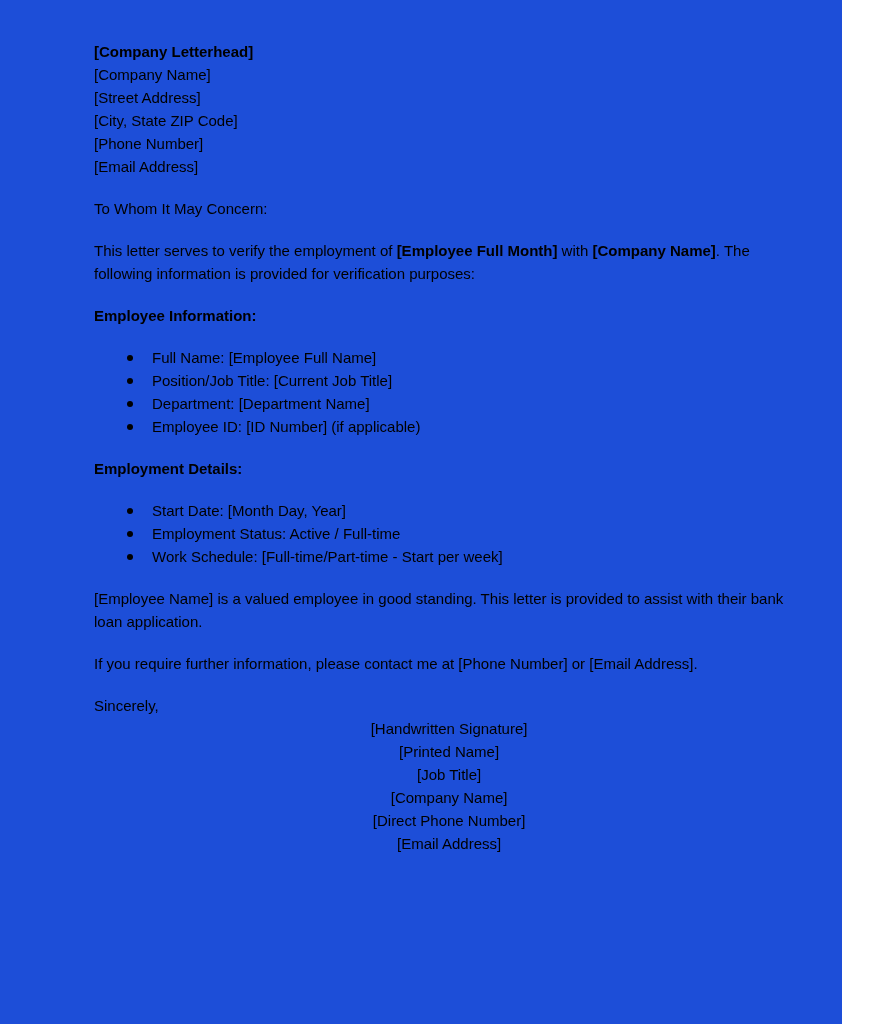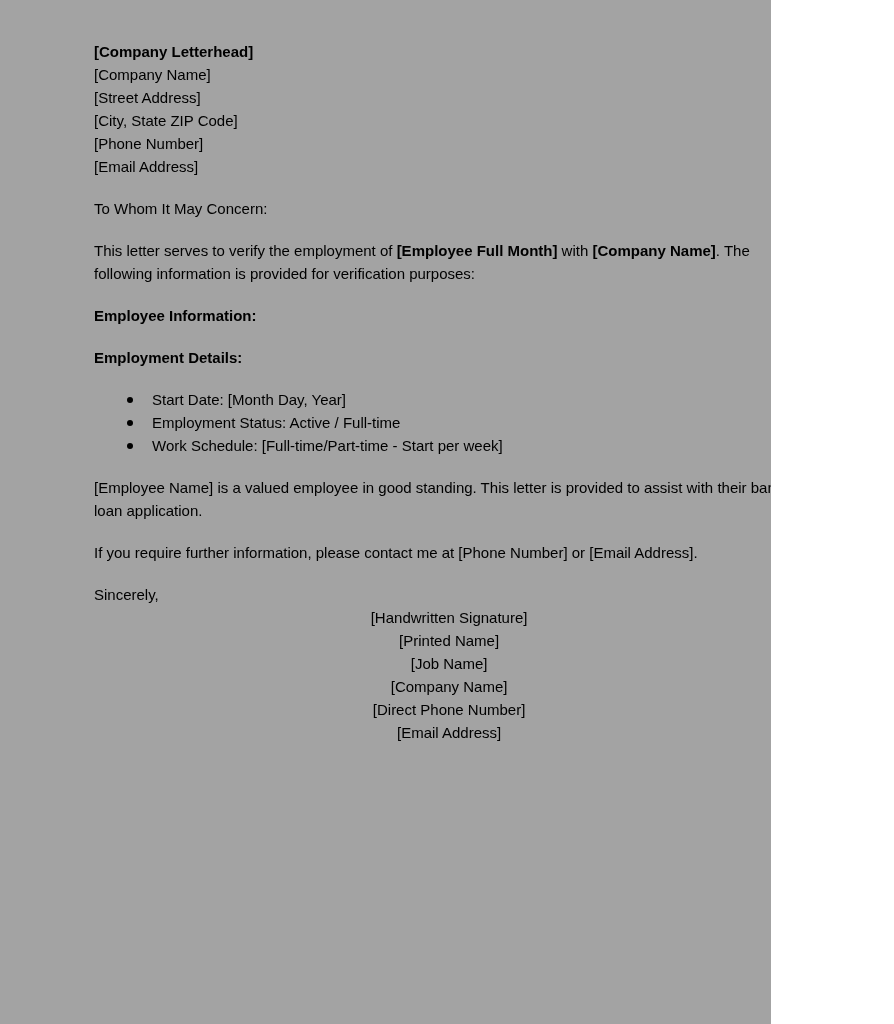--- a/index.html
+++ b/index.html
@@ -1,20 +1,20 @@
 <!DOCTYPE html>
 <html><head>
 <meta charset="utf-8">
 <style>
   html, body { margin: 0; padding: 0; background: #ffffff; }
   .page {
     position: relative;
-    width: 771px;
+    width: 842px;
     height: 1024px;
-    background: #a3a3a3;
+    background: #1d4ed8;
     color: #000000;
     font-family: "Liberation Sans", "DejaVu Sans", sans-serif;
     font-size: 15px;
     line-height: 23px;
     overflow: hidden;
   }
   .content {
     position: absolute;
     top: 40px;
     left: 94px;
@@ -60,37 +60,43 @@
       <div class="line">[Email Address]</div>
     </div>
 
 
     <div class="para">To Whom It May Concern:</div>
 
     <div class="para"><span>This letter serves to verify the employment of </span><span class="bold">[Employee Full Month]</span><span> with </span><span class="bold">[Company Name]</span><span>. The following information is provided for verification purposes:</span></div>
 
     <div class="para bold">Employee Information:</div>
 
+    <ul class="list">
+      <li>Full Name: [Employee Full Name]</li>
+      <li>Position/Job Title: [Current Job Title]</li>
+      <li>Department: [Department Name]</li>
+      <li>Employee ID: [ID Number] (if applicable)</li>
+    </ul>
 
     <div class="para bold">Employment Details:</div>
 
     <ul class="list">
       <li>Start Date: [Month Day, Year]</li>
       <li>Employment Status: Active / Full-time</li>
       <li>Work Schedule: [Full-time/Part-time - Start per week]</li>
     </ul>
 
     <div class="para">[Employee Name] is a valued employee in good standing. This letter is provided to assist with their bank loan application.</div>
 
     <div class="para">If you require further information, please contact me at [Phone Number] or [Email Address].</div>
 
     <div class="para">
       <div class="line">Sincerely,</div>
       <div class="line pre"> [Handwritten Signature]</div>
       <div class="line pre"> [Printed Name]</div>
-      <div class="line pre"> [Job Name]</div>
+      <div class="line pre"> [Job Title]</div>
       <div class="line pre"> [Company Name]</div>
       <div class="line pre"> [Direct Phone Number]</div>
       <div class="line pre"> [Email Address]</div>
     </div>
 
   </div>
 </div>
 
 </body></html>

